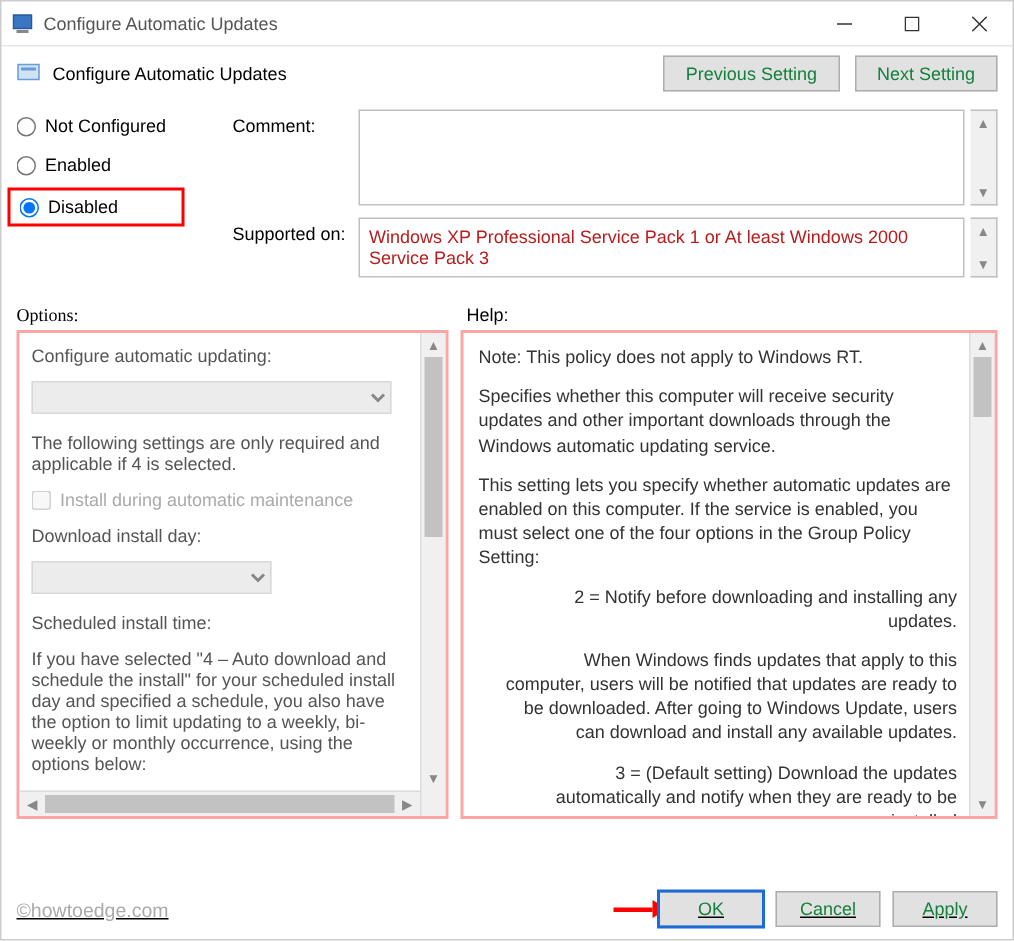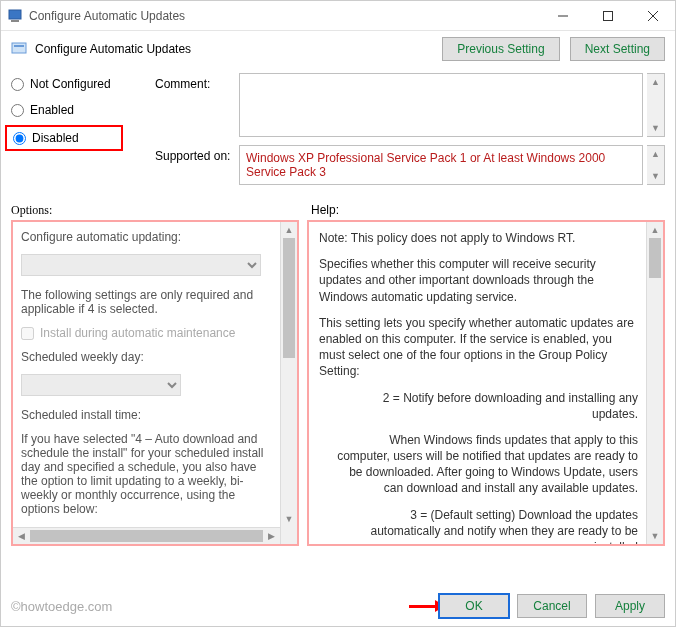--- a/index.html
+++ b/index.html
@@ -159,20 +159,21 @@
   .panel-hscroll .thumb { background:#c2c2c2; margin:2px 0; }
   .hs-arrow { width:17px; display:flex; align-items:center; justify-content:center; color:#888; font-size:9px;}
   
   .footer {
     position: absolute;
     left: 0; right: 0; bottom: 0;
     padding: 8px 10px;
     display: flex;
     align-items: center;
     gap: 8px;
+    text-decoration: underline;
   }
   .footer .watermark { color:#aaa; flex:1; font-size:13px;}
   .footer button.std { width: 70px; padding:4px 12px;}
   .ok-highlight { outline: 2px solid #1a6bd8; outline-offset: -1px; }
   .arrow-red {
     position: absolute;
     left: 408px; bottom: 14px;
     display:flex; align-items:center;
   }
   .arrow-red .shaft { width:26px; height:3px; background:#ff0000; }
@@ -273,21 +274,21 @@
 
   <div class="panel options-panel">
     <div class="options-content">
       <p>Configure automatic updating:</p>
       <select class="fake" disabled=""><option> </option></select>
       <p style="margin-top:12px">The following settings are only required and applicable if 4 is selected.</p>
       <div class="chk-row">
         <input type="checkbox" disabled="" style="">
         <span>Install during automatic maintenance</span>
       </div>
-      <p>Scheduled weekly day:</p>
+      <p>Download install day:</p>
       <select class="fake small" disabled=""><option> </option></select>
       <p style="margin-top:12px">Scheduled install time:</p>
       <p>If you have  selected "4 – Auto download and schedule the install" for your scheduled install day and specified a schedule, you also have the option to limit updating to a weekly, bi-weekly or monthly occurrence, using the options below:</p>
     </div>
     <div class="panel-vscroll">
       <div class="scroll-arrow">▲</div>
       <div class="thumb" style="height:120px"></div>
       <div style="flex:1"></div>
       <div class="scroll-arrow" style="margin-bottom:17px">▼</div>
     </div>

